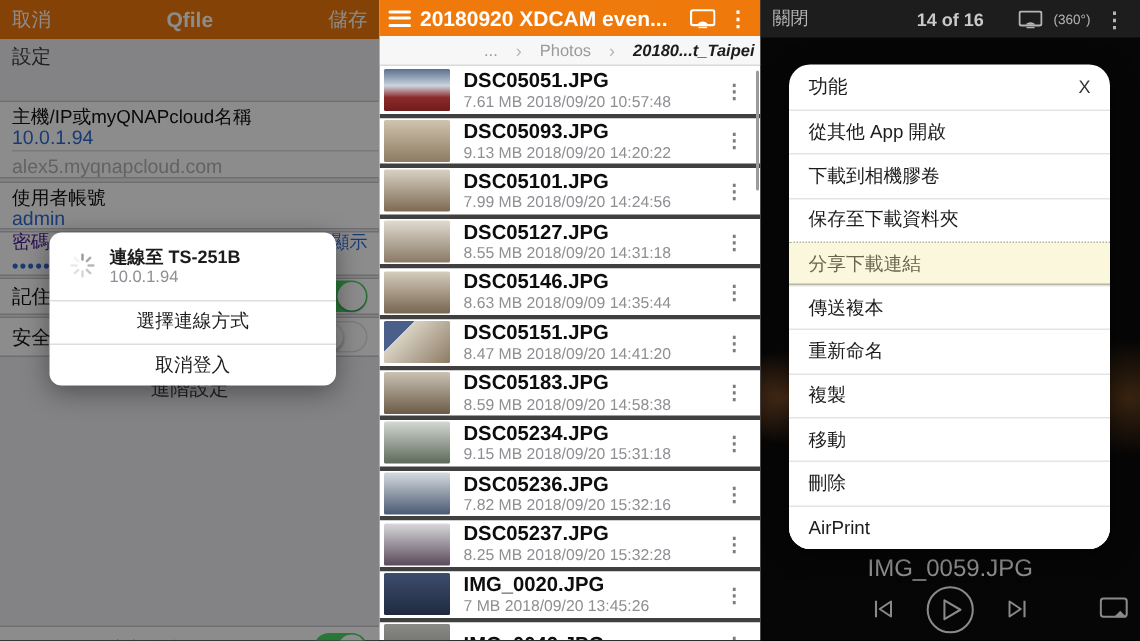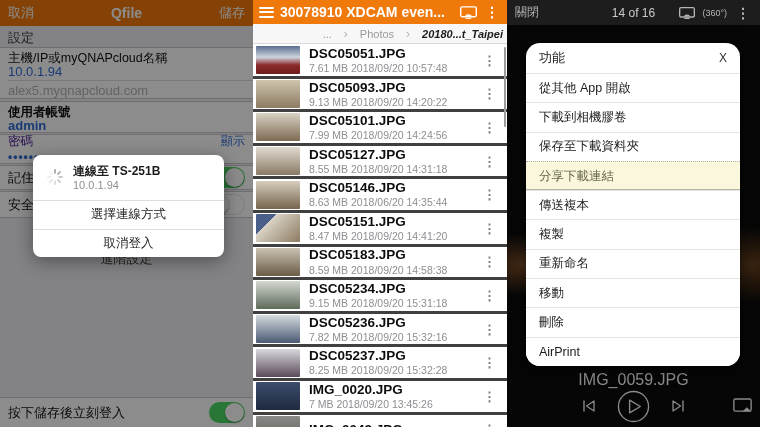--- a/index.html
+++ b/index.html
@@ -12,21 +12,21 @@
   body{margin:0;background:#000;}
   .stage{width:760px;height:427px;display:flex;overflow:hidden;position:relative;background:#000;}
   .panel{position:relative;height:427px;overflow:hidden;flex:none;}
 
   
   .lp{width:253px;background:#EFEFF4;}
   .abs{position:absolute;left:0;right:0;}
   .lp-header{top:0;height:26px;background:var(--orange);display:flex;align-items:center;justify-content:space-between;padding:0 8px;color:#fff;font-size:13px;}
   .lp-title{font-weight:bold;font-size:14px;}
   .sec-row{top:28px;height:19px;display:flex;align-items:center;padding-left:8px;font-size:13px;color:#3a3a3c;}
-  .white{background:#fff;border-top:1px solid var(--hair);border-bottom:1px solid var(--hair);}
+  .white{background:#fff;border-top:1px solid var(--hair);border-bottom:1px solid var(--hair);margin-top:20px;}
   .f-label{height:16px;padding:2px 0 0 8px;font-size:12.5px;color:#111;}
   .f-value{height:16px;padding-left:8px;font-size:13px;color:var(--blue);}
   .f-place{height:18px;padding:2px 0 0 8px;font-size:13px;color:#B4B4BA;}
   .hr{height:0;border-top:1px solid #DCDBE0;margin-left:8px;}
   .pw-row{height:15px;display:flex;align-items:flex-end;justify-content:space-between;padding:0 8px;}
   .pw-row .lab{font-size:12.5px;color:#4c1d95;}
   .pw-row .show{font-size:12px;color:var(--blue);}
   .dots-row{height:15px;padding-left:8px;font-size:12px;font-weight:bold;color:var(--blue);letter-spacing:1px;line-height:15px;}
   .tg-row{display:flex;align-items:center;justify-content:space-between;padding:0 8px;font-size:13px;color:#111;}
   .tog{width:36px;height:21px;border-radius:11px;position:relative;flex:none;}
@@ -77,21 +77,21 @@
   .th11{background:linear-gradient(180deg,#8a8a86,#5a5a56);}
 
   
   .rp{width:253px;background:#060606;}
   .rp::before{content:"";position:absolute;inset:0;background:
     radial-gradient(70px 45px at 18px 265px,#4a2d17 0%,rgba(0,0,0,0) 70%),
     radial-gradient(90px 55px at 245px 265px,#3a2410 0%,rgba(0,0,0,0) 70%),
     radial-gradient(120px 35px at 130px 335px,#241507 0%,rgba(0,0,0,0) 75%);}
   .rp-header{top:0;height:25px;background:#1d1d1d;display:flex;align-items:center;padding:0 8px;color:#b5b5b5;font-size:12px;z-index:2;}
   .rp-close{flex:none;}
-  .rp-counter{position:absolute;left:0;right:0;text-align:center;color:#c9c9c9;}
+  .rp-counter{position:absolute;left:0;right:0;text-align:center;color:#c9c9c9;font-weight:bold;}
   .rp-icons{margin-left:auto;display:flex;align-items:center;gap:7px;z-index:1;}
   .badge360{font-size:9px;color:#b5b5b5;letter-spacing:0;}
   .badge360::before{content:"(";}
   .badge360::after{content:")";}
   .menu{position:absolute;left:19px;top:43px;width:214px;height:323px;background:#fff;border-radius:14px;z-index:4;display:flex;flex-direction:column;overflow:hidden;box-shadow:0 3px 16px rgba(0,0,0,.5);}
   .menu-head{height:30px;flex:none;display:flex;align-items:center;justify-content:space-between;padding:0 13px;font-size:13px;color:#1c1c1e;}
   .menu-x{font-size:12px;color:#333;}
   .menu-item{flex:1;display:flex;align-items:center;padding:0 13px;font-size:12.5px;color:#1c1c1e;border-top:1px solid #E4E4E4;background:#fff;}
   .menu-item.hl{background:#FAF7DC;border-top:1px dotted #b6b6a4;box-shadow:inset 0 -1px 0 #b6b6a4;color:#66664e;}
   .rp-caption{position:absolute;top:371px;left:0;right:0;text-align:center;font-size:16px;color:#8f8f8f;z-index:2;}
@@ -111,21 +111,21 @@
     </div>
     <div class="abs sec-row">設定</div>
 
     <div class="abs white" style="top:47px;height:52px;">
       <div class="f-label">主機/IP或myQNAPcloud名稱</div>
       <div class="f-value">10.0.1.94</div>
       <div class="hr"></div>
       <div class="f-place">alex5.myqnapcloud.com</div>
     </div>
 
-    <div class="abs white" style="top:101px;height:32px;font-weight:bold;">
+    <div class="abs white" style="top:101px;height:32px;">
       <div class="f-label">使用者帳號</div>
       <div class="f-value">admin</div>
     </div>
 
     <div class="abs white" style="top:134px;height:30px;">
       <div class="pw-row">
         <span class="lab">密碼</span>
         <span class="show">顯示</span>
       </div>
       <div class="dots-row">•••••••••••</div>
@@ -178,21 +178,21 @@
     </div>
   </section>
 
   <section class="panel mp">
     <div class="abs mp-header">
       <span class="burger">
           <i></i>
           <i></i>
           <i></i>
         </span>
-      <span class="mp-title">30078910 XDCAM even...</span>
+      <span class="mp-title">20180920 XDCAM even...</span>
       <svg width="17" height="13" viewBox="0 0 24 18">
         <rect x="1" y="1" width="22" height="14" rx="2" fill="none" stroke="#fff" stroke-width="2"></rect>
         <path d="M8 14 a6 6 0 0 1 8 0" fill="none" stroke="#fff" stroke-width="1.6"></path>
         <path d="M10 14 a3.2 3.2 0 0 1 4 0" fill="none" stroke="#fff" stroke-width="1.6"></path>
         <rect x="8" y="16.5" width="8" height="1.5" fill="#fff"></rect>
       </svg>
       <span class="ellip">⋮</span>
     </div>
     <div class="abs mp-crumbs" id="crumbs">
         <span class="crumb">...</span>
@@ -231,21 +231,21 @@
           <div class="fmain">
             <div class="fname">DSC05127.JPG</div>
             <div class="fmeta">8.55 MB 2018/09/20 14:31:18</div>
           </div>
           <div class="rowdots">⋮</div>
         </div>
         <div class="frow">
           <div class="thumb th4"></div>
           <div class="fmain">
             <div class="fname">DSC05146.JPG</div>
-            <div class="fmeta">8.63 MB 2018/06/20 14:35:44</div>
+            <div class="fmeta">8.63 MB 2018/09/09 14:35:44</div>
           </div>
           <div class="rowdots">⋮</div>
         </div>
         <div class="frow">
           <div class="thumb th5"></div>
           <div class="fmain">
             <div class="fname">DSC05151.JPG</div>
             <div class="fmeta">8.47 MB 2018/09/20 14:41:20</div>
           </div>
           <div class="rowdots">⋮</div>
@@ -321,22 +321,22 @@
     <div class="menu" id="action-menu">
       <div class="menu-head">
         <span>功能</span>
         <span class="menu-x">X</span>
       </div>
     <div class="menu-item">從其他 App 開啟</div>
         <div class="menu-item">下載到相機膠卷</div>
         <div class="menu-item">保存至下載資料夾</div>
         <div class="menu-item hl">分享下載連結</div>
         <div class="menu-item">傳送複本</div>
+        <div class="menu-item">重新命名</div>
         <div class="menu-item">複製</div>
-        <div class="menu-item">重新命名</div>
         <div class="menu-item">移動</div>
         <div class="menu-item">刪除</div>
         <div class="menu-item">AirPrint</div>
       </div>
 
     <div class="rp-caption">IMG_0059.JPG</div>
 
     <div class="rp-controls">
       <svg width="16" height="16" viewBox="0 0 16 16">
         <line x1="3" y1="2.5" x2="3" y2="13.5" stroke="#8a8a8a" stroke-width="1.4"></line>

